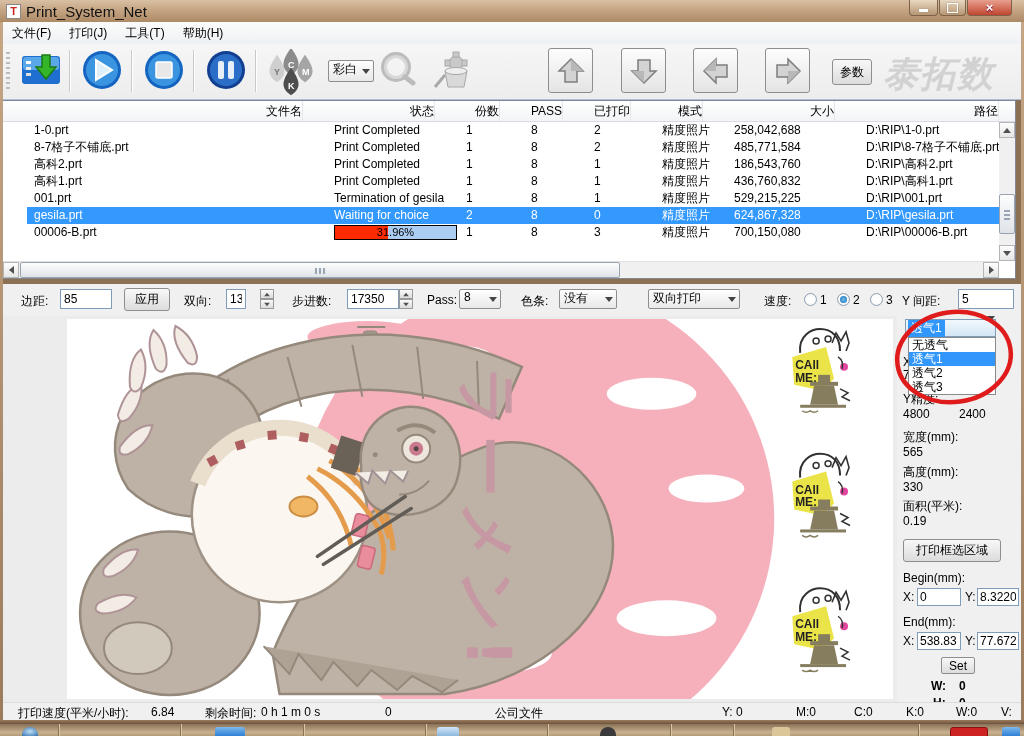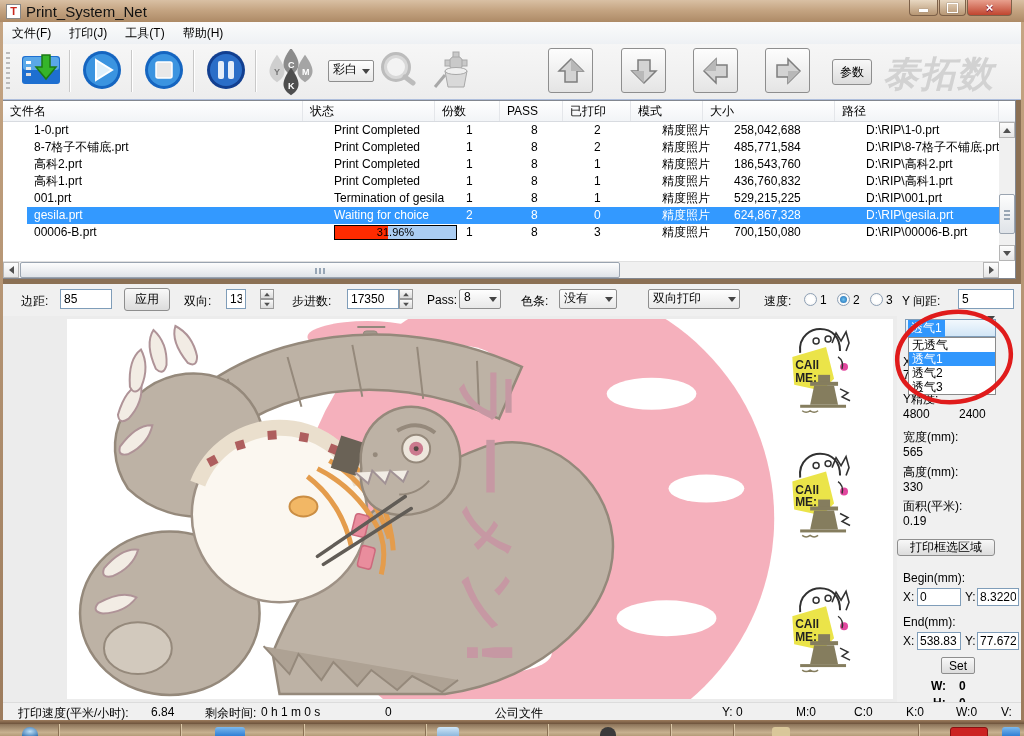--- a/index.html
+++ b/index.html
@@ -42,21 +42,21 @@
   .brand{font-family:"DejaVu Serif","Liberation Serif",serif;font-style:italic;font-weight:bold;
     font-size:36px;color:#d2d2d2;letter-spacing:1px;}
   .combo{border:1px solid #8e8e8e;border-radius:2px;background:linear-gradient(#fefefe,#e8e8e8);
     display:flex;align-items:flex-start;box-sizing:border-box;font-size:12px;}
   .combo .txt{flex:1;padding-left:4px;white-space:nowrap;overflow:hidden;}
   .combo .arrow{width:15px;align-self:stretch;display:flex;align-items:center;justify-content:center;}
   .tri-down{width:0;height:0;border-left:4px solid transparent;border-right:4px solid transparent;border-top:5px solid #444;}
   
   .listbox{left:2px;top:100px;width:1012px;height:177px;border:1px solid #828790;background:#fff;}
   .lheader{display:grid;grid-template-columns:300px 132px 65px 63px 68px 72px 132px 164px 16px;
-    height:20px;background:linear-gradient(#ffffff,#f2f4f7);border-bottom:1px solid #d8dbe0;}
+    height:20px;background:linear-gradient(#ffffff,#f2f4f7);border-bottom:1px solid #d8dbe0;text-align:right;}
   .lheader div{border-right:1px solid #e4e6ea;padding-left:7px;line-height:20px;overflow:hidden;white-space:nowrap;}
   .lbody{position:relative;height:139px;overflow:hidden;margin-left:24px;}
   .trow{display:grid;grid-template-columns:300px 132px 65px 63px 68px 72px 132px 164px;height:17px;line-height:17px;}
   .trow div{padding-left:7px;overflow:hidden;white-space:nowrap;}
   .trow.selected{background:#3399ff;color:#fff;}
   .progress{position:relative;margin:1px 2px 0 0;height:13px;border:1px solid #000;background:#abcdf2;overflow:hidden;}
   .progress .fill{position:absolute;left:0;top:0;bottom:0;background:#fe2b00;}
   .progress span{position:absolute;left:0;right:0;text-align:center;font-size:11px;line-height:13px;color:#000;}
   .vbar{position:absolute;right:0;top:0;width:16px;height:139px;background:#f0f0f0;}
   .hbar{position:absolute;left:0;bottom:0;height:16px;width:996px;background:#f0f0f0;border-top:1px solid #e0e0e0;}
@@ -552,21 +552,21 @@
   </div>
   <span class="plabel" style="top:75px">Y精度:</span>
   <span class="pval" style="top:91px">4800</span>
   <span class="pval" style="left:62px;top:91px">2400</span>
   <span class="plabel" style="top:113px">宽度(mm):</span>
   <span class="pval" style="top:129px">565</span>
   <span class="plabel" style="top:148px">高度(mm):</span>
   <span class="pval" style="top:164px">330</span>
   <span class="plabel" style="top:182px">面积(平米):</span>
   <span class="pval" style="top:198px">0.19</span>
-  <div class="btn pbtn" style="left:0;top:223px;width:98px;height:17px">
+  <div class="btn pbtn" style="left:6px;top:223px;width:98px;height:23px">
     <span>打印框选区域</span>
   </div>
   <span class="plabel" style="top:255px">Begin(mm):</span>
   <span class="plabel" style="top:274px">X:</span>
   <input class="pinput" style="left: 20px; top: 272px; width: 44px;" readonly="" value="0">
   <span class="plabel" style="left:68px;top:274px">Y:</span>
   <input class="pinput" style="left: 80px; top: 272px; width: 42px;" readonly="" value="8.3220">
   <span class="plabel" style="top:299px">End(mm):</span>
   <span class="plabel" style="top:318px">X:</span>
   <input class="pinput" style="left: 20px; top: 316px; width: 44px;" readonly="" value="538.83">

